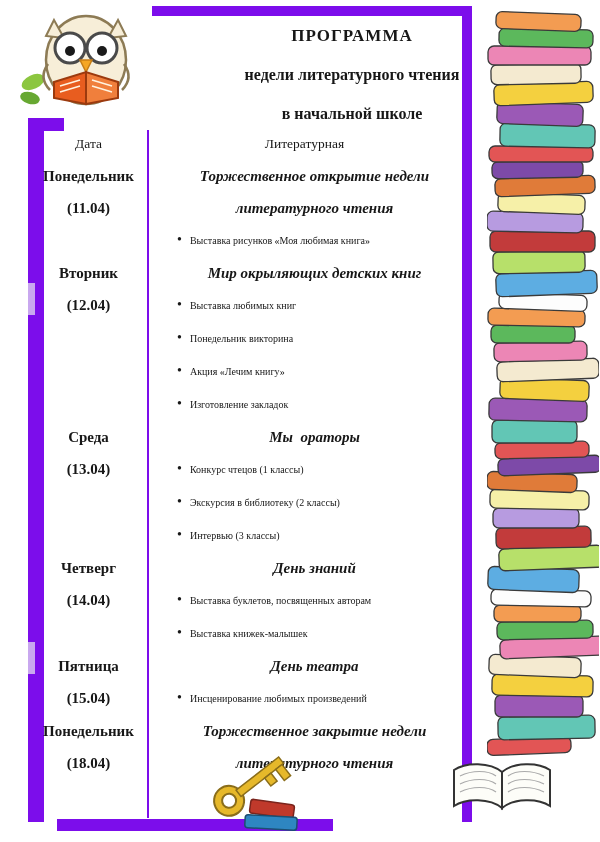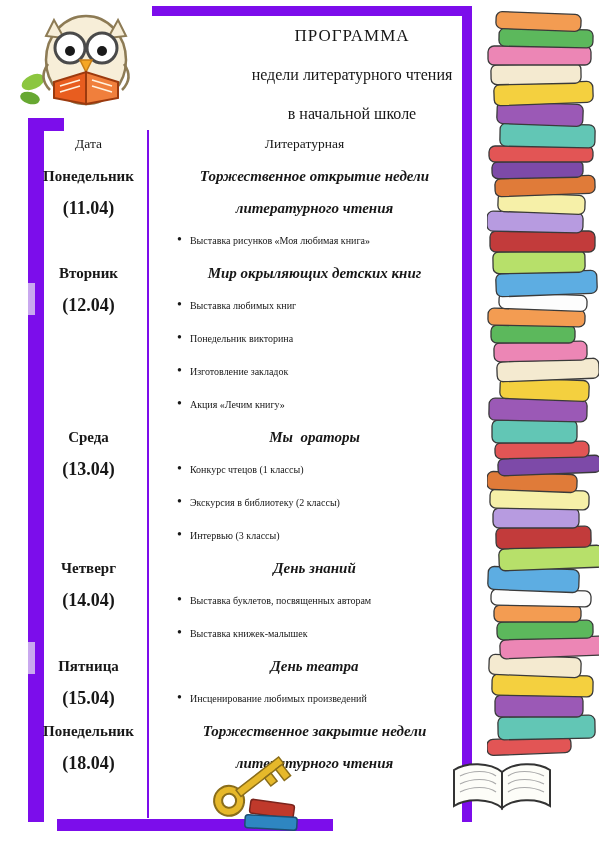--- a/index.html
+++ b/index.html
@@ -6,30 +6,30 @@
   html,body { background:#ffffff; }
   .page {
     position:relative; width:600px; height:842px; background:#ffffff;
     overflow:hidden; font-family:"Liberation Serif", serif; color:#171717;
   }
   .bar { position:absolute; background:var(--purple,#7c0deb); }
   .notch { position:absolute; background:#c9a8ef; }
 
   
   .title-block { position:absolute; left:228px; top:16px; width:248px; text-align:center; }
-  .title-line { height:39px; line-height:39px; font-weight:normal; font-size:16px; white-space:nowrap; }
+  .title-line { height:39px; line-height:39px; font-weight:bold; font-size:16px; white-space:nowrap; }
   .title-line.main { font-size:17px; letter-spacing:1px; }
 
   
   .schedule { position:absolute; left:30px; top:128px; width:432px; }
   .header-row, .day-row { display:grid; grid-template-columns:117px 1fr; }
   .hdr { line-height:32px; font-size:13.5px; text-align:center; }
   .date-cell { text-align:center; }
   .day-name  { line-height:32px; font-weight:bold; font-size:15px; }
-  .day-date  { line-height:32px; font-weight:bold; font-size:18px; }
+  .day-date  { line-height:32px; font-weight:bold; font-size:15px; }
   .event-cell { padding-left:20px; }
   .event-title { line-height:32px; font-weight:bold; font-style:italic; font-size:15px;
                  text-align:center; white-space:pre-wrap; }
   .bullet-line { line-height:32px; font-size:10px; padding-left:10px; position:relative; }
   .bullet-line::before { content:"•"; margin-right:8px; font-size:14px; }
   .divider { position:absolute; left:147px; top:130px; width:2px; height:688px;
              background:var(--purple,#7c0deb); }
 
   
   .owl   { position:absolute; left:20px;  top:6px;   z-index:2; }
@@ -95,22 +95,22 @@
         </div>
         <div class="day-row">
           <div class="date-cell">
             <div class="day-name">Вторник</div>
             <div class="day-date">(12.04)</div>
           </div>
           <div class="event-cell">
             <div class="event-title">Мир окрыляющих детских книг</div>
             <div class="bullet-line"><span class="bullet-text">Выставка любимых книг</span></div>
             <div class="bullet-line"><span class="bullet-text">Понедельник викторина</span></div>
+            <div class="bullet-line"><span class="bullet-text">Акция «Лечим книгу»</span></div>
             <div class="bullet-line"><span class="bullet-text">Изготовление закладок</span></div>
-            <div class="bullet-line"><span class="bullet-text">Акция «Лечим книгу»</span></div>
           </div>
         </div>
         <div class="day-row">
           <div class="date-cell">
             <div class="day-name">Среда</div>
             <div class="day-date">(13.04)</div>
           </div>
           <div class="event-cell">
             <div class="event-title">Мы  ораторы</div>
             <div class="bullet-line"><span class="bullet-text">Конкурс чтецов (1 классы)</span></div>

